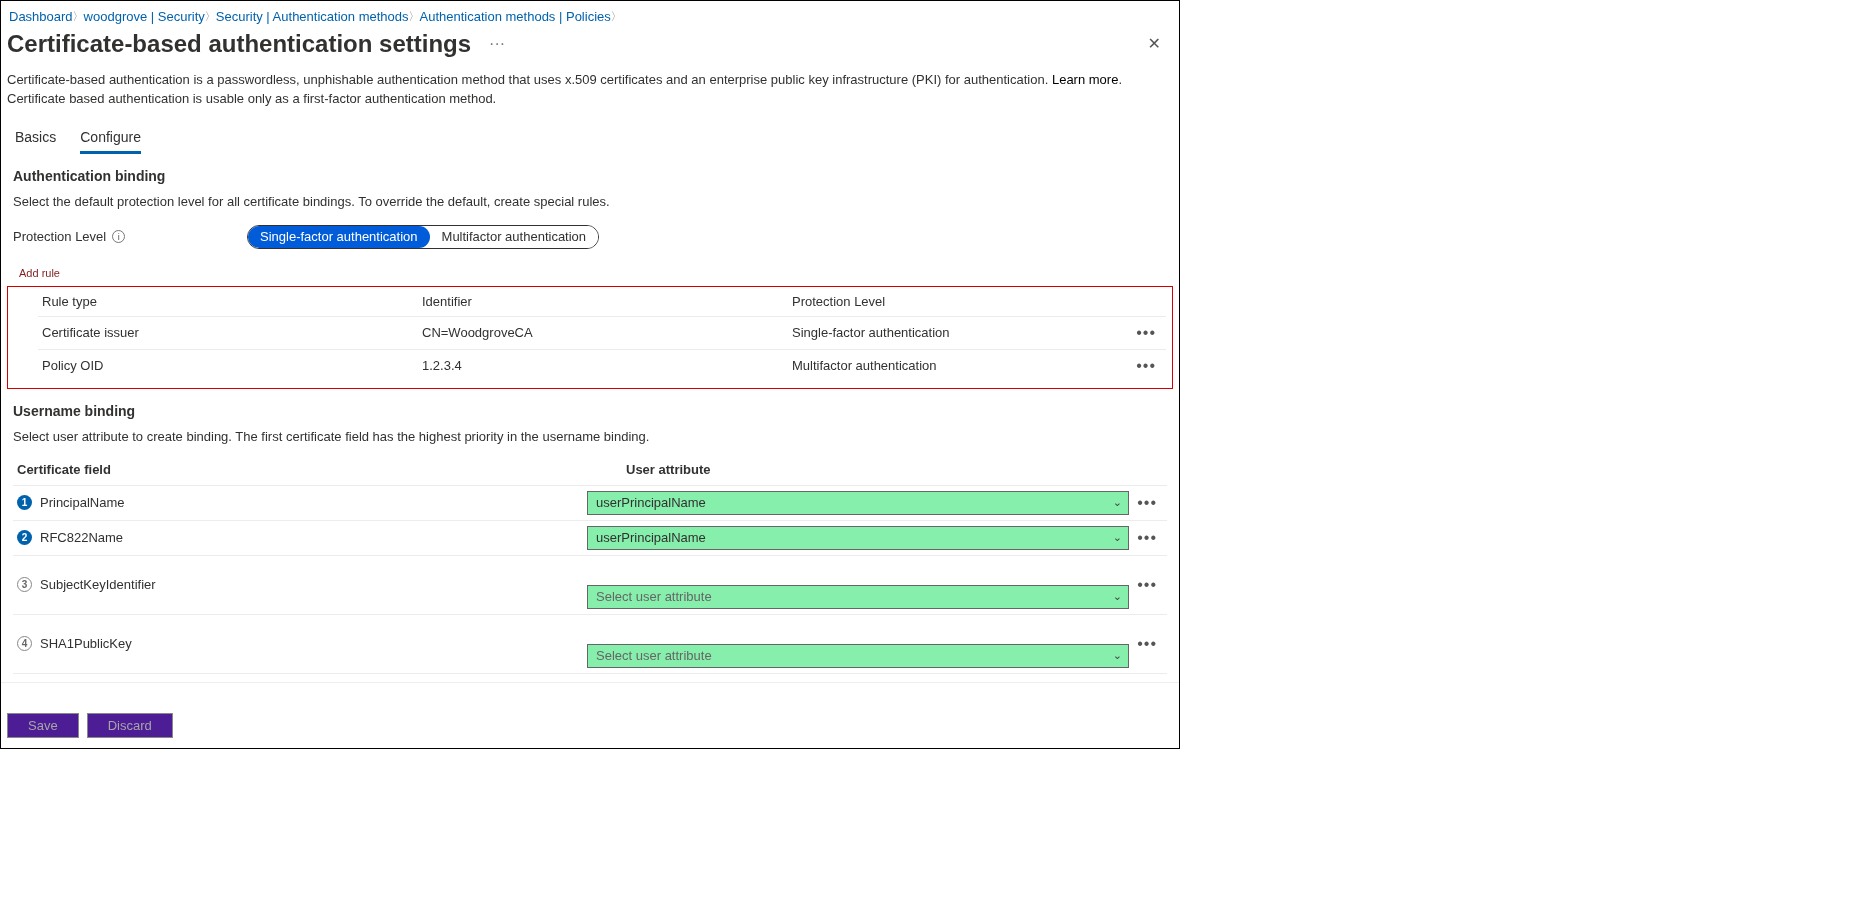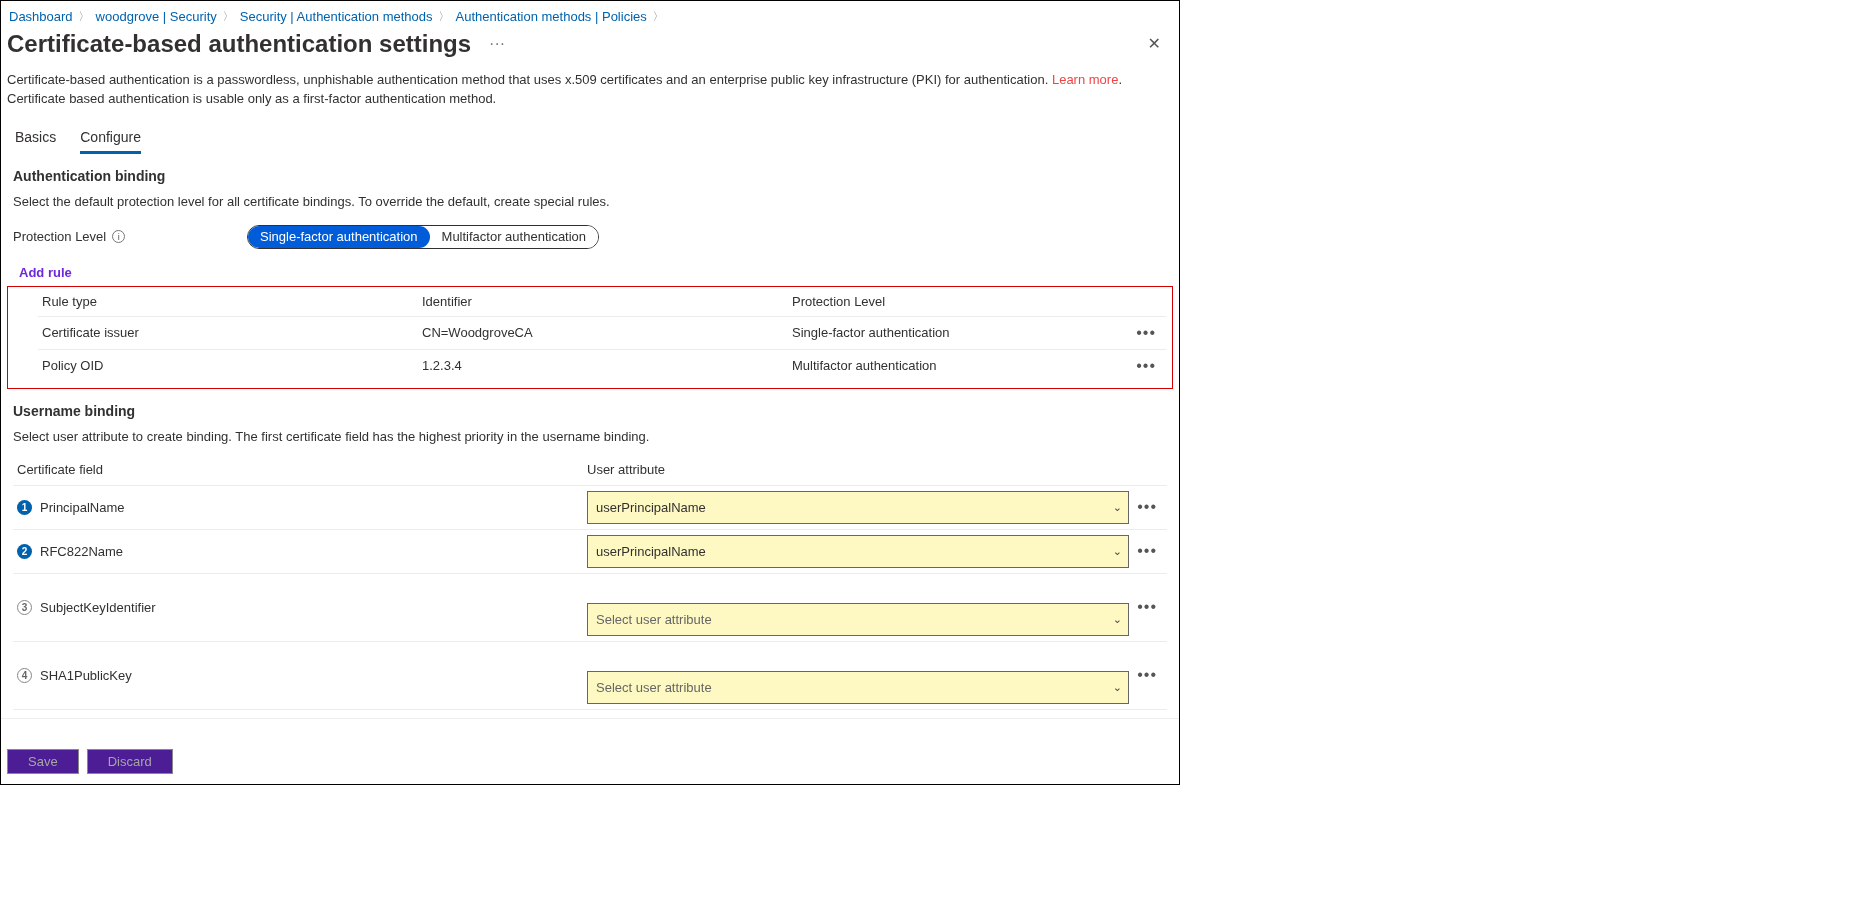--- a/index.html
+++ b/index.html
@@ -13,21 +13,21 @@
   }
   .page {
     width: 1180px;
     border: 1px solid #000;
     padding: 4px 0 8px 0;
     background: #fff;
   }
   .breadcrumbs {
     display: flex;
     align-items: center;
-    gap: 6px;
+    gap: 0;
     padding: 4px 8px 2px 8px;
     font-size: 13px;
   }
   .breadcrumbs a { color: #0062ad; text-decoration: none; }
   .breadcrumbs .sep { color: #888; font-size: 11px; }
   .title-row {
     display: flex;
     justify-content: space-between;
     align-items: center;
     padding: 2px 12px 12px 6px;
@@ -36,21 +36,21 @@
     font-size: 24px;
     font-weight: 600;
     margin: 0;
     display: flex;
     align-items: center;
     gap: 18px;
   }
   .title-ell { color: #777; font-size: 16px; font-weight: 400; }
   .close-x { font-size: 16px; color: #555; cursor: pointer; padding: 6px; }
   .desc { padding: 0 8px 2px 6px; line-height: 1.45; font-size: 13px; }
-  .desc a { color: #ef4444; text-decoration: none; }
+  .desc a { color: #000000; text-decoration: none; }
   .tabs {
     display: flex;
     gap: 12px;
     padding: 14px 8px 0 14px;
   }
   .tab {
     padding: 4px 0 6px 0;
     font-size: 14px;
     cursor: pointer;
   }
@@ -106,21 +106,21 @@
     cursor: pointer;
     background: #fff;
     color: #323130;
   }
   .segmented .opt.selected {
     background: #015cda;
     color: #fff;
     border-radius: 14px;
   }
   .add-rule { padding: 10px 0 6px 18px; }
-  .add-rule a { color: #6d28d9; text-decoration: none; font-size: 13px; font-weight: bold; }
+  .add-rule a { color: #7f1d1d; text-decoration: none; font-size: 11px; }
 
   .rules-box {
     margin: 0 6px;
     border: 1px solid #d40000;
     padding: 0 6px 6px 6px;
   }
   .rules-table .hdr, .rules-table .row {
     display: grid;
     grid-template-columns: 380px 370px 1fr 40px;
     align-items: center;
@@ -142,38 +142,38 @@
 
   .ub-table { margin: 0 12px; }
   .ub-table .hdr, .ub-table .row {
     display: grid;
     grid-template-columns: 570px 1fr 34px;
     align-items: center;
     padding: 5px 4px;
     border-bottom: 1px solid #ececec;
     font-size: 13px;
   }
-  .ub-table .hdr { font-weight: 400; padding-top: 8px; padding-bottom: 8px;}
+  .ub-table .hdr { font-weight: 700; padding-top: 8px; padding-bottom: 8px; gap: 39px;}
   .cert-cell { display: flex; align-items: center; gap: 8px; }
   .badge {
     width: 15px; height: 15px; border-radius: 50%;
     display: inline-flex; align-items: center; justify-content: center;
     font-size: 10px; font-weight: 600;
   }
   .badge.filled { background: #0062ad; color: #fff; }
   .badge.outline { border: 1px solid #888; color: #666; background: #fff; }
   .dropdown {
     display: flex;
     justify-content: space-between;
     align-items: center;
     border: 1px solid #666;
-    height: 33px;
+    height: 24px;
     padding: 0 6px 0 8px;
     font-size: 13px;
-    background: #fef9c3;
+    background: #86efac;
     cursor: pointer;
   }
   .dropdown.placeholder { color: #666; margin-top: 24px; }
   .chev { font-size: 11px; color: #444; }
   .footer {
     display: flex;
     gap: 8px;
     padding: 30px 0 2px 6px;
     margin-top: 8px;
     border-top: 1px solid #eee;

